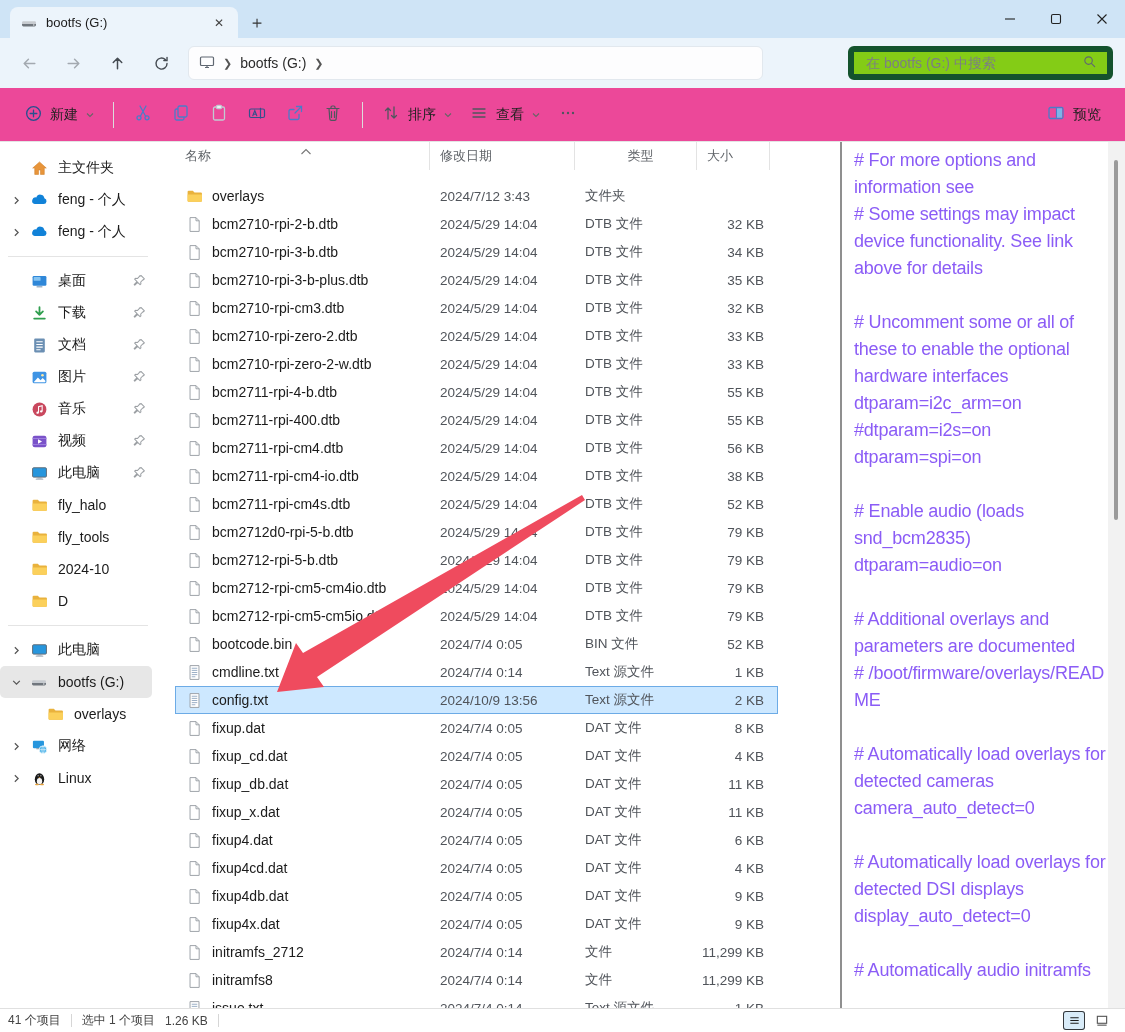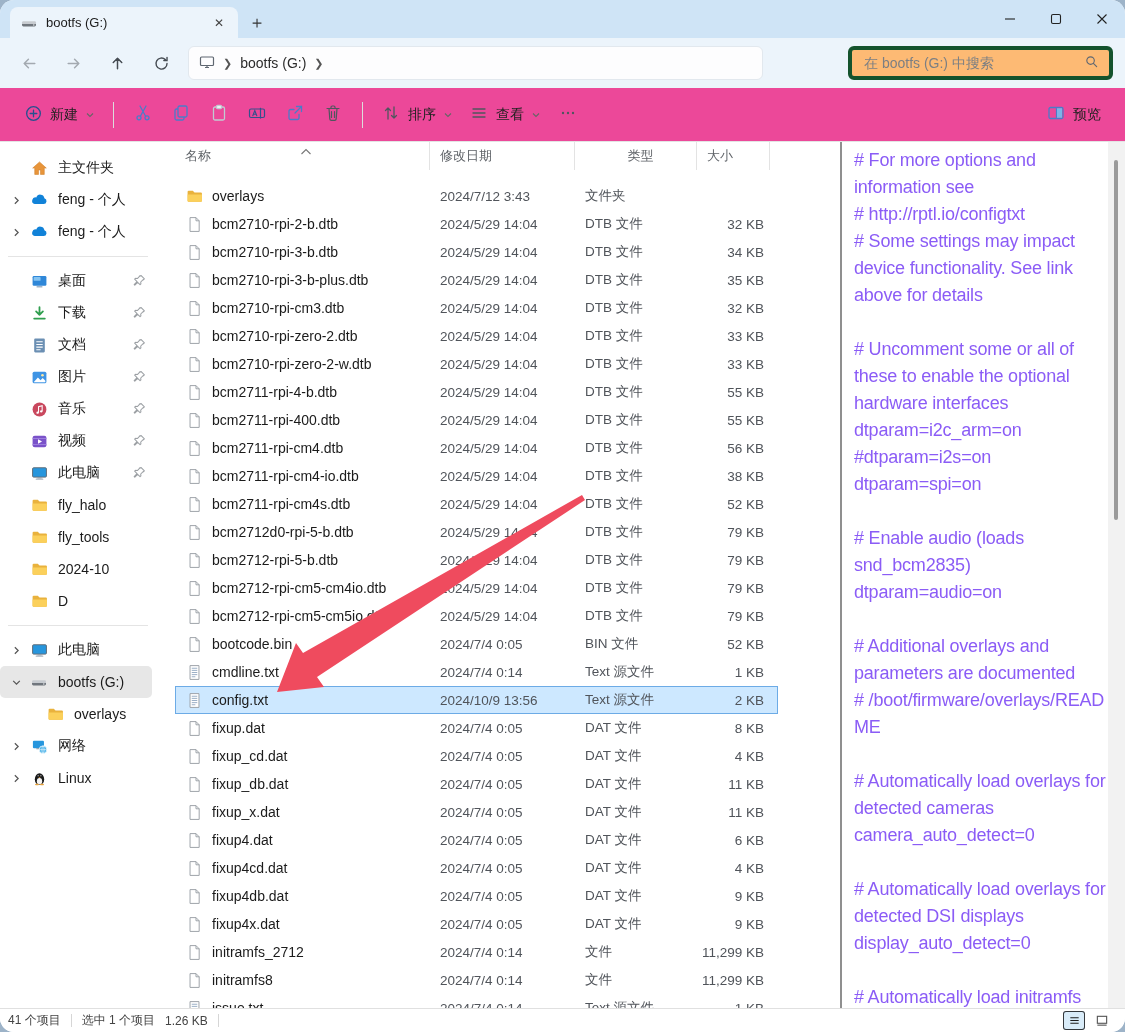--- a/index.html
+++ b/index.html
@@ -1,36 +1,36 @@
 <!DOCTYPE html>
 <html><head>
 <meta charset="utf-8">
 <style>
   html,body{margin:0;padding:0;background:#9db3c8;}
   *{box-sizing:border-box;}
   .window{
     position:relative;width:1125px;height:1032px;background:#fff;overflow:hidden;
-    font-family:"Liberation Sans","DejaVu Sans",sans-serif;color:#1b1b1b;border-radius:14px;
+    font-family:"Liberation Sans","DejaVu Sans",sans-serif;color:#1b1b1b;
   }
   
   .titlebar{position:absolute;top:0;left:0;right:0;height:38px;background:#cfe4f6;display:flex;align-items:flex-end;}
   .tab{margin-left:10px;height:31px;width:228px;background:#ecf4fb;border-radius:8px 8px 0 0;
        display:flex;align-items:center;padding:0 10px;gap:8px;font-size:13px;}
   .tab-title{flex:1;white-space:nowrap;overflow:hidden;}
   .tab-close{width:18px;height:18px;display:flex;align-items:center;justify-content:center;color:#444;font-size:12px;border-radius:4px;}
   .newtab{width:30px;height:30px;display:flex;align-items:center;justify-content:center;font-size:17px;color:#333;margin-bottom:1px;margin-left:4px;}
   .winctrls{margin-left:auto;display:flex;height:38px;align-self:flex-start;}
   .winbtn{width:46px;height:38px;display:flex;align-items:center;justify-content:center;color:#222;}
   
   .navbar{position:absolute;top:38px;left:0;right:0;height:50px;background:#ecf4fb;display:flex;align-items:center;padding:0 12px;}
   .navbtn{width:34px;height:34px;display:flex;align-items:center;justify-content:center;margin-right:10px;border-radius:5px;}
   .addressbar{width:575px;height:34px;background:#fdfdfe;border:1px solid #e2e8ee;border-radius:6px;
               display:flex;align-items:center;padding:0 10px;gap:8px;font-size:14px;color:#2b2b2b;}
   .crumb-sep{color:#555;font-size:11px;}
-  .searchbox{margin-left:auto;width:265px;height:34px;background:#fdba74;border:4px solid #14532d;border-radius:6px;
+  .searchbox{margin-left:auto;width:265px;height:34px;background:#84cc16;border:6px solid #14532d;border-radius:6px;
              display:flex;align-items:center;padding:0 10px;}
   .searchbox input{border:none;outline:none;background:transparent;flex:1;font-size:14px;color:#333;
                    font-family:"Liberation Sans","DejaVu Sans",sans-serif;}
   .searchbox input::placeholder{color:#7c7f83;}
   
   .toolbar{position:absolute;top:88px;left:0;right:0;height:54px;background:#ec4899;border-bottom:1px solid #e4e4e4;
            display:flex;align-items:center;padding:0 16px;font-size:14px;color:#222;}
   .tbgroup{display:flex;align-items:center;gap:7px;padding:6px 8px;border-radius:5px;}
   .tbicon{width:38px;height:38px;display:flex;align-items:center;justify-content:center;border-radius:5px;}
   .tbsep{width:1px;height:26px;background:#dcdcdc;margin:0 10px;}
@@ -940,41 +940,40 @@
               <div class="c-type">Text 源文件</div>
               <div class="c-size">1 KB</div>
             </div>
           </div>
       </div>
     </div>
 
     <div class="preview">
       <div class="ptext" id="plines">
           <div class="pline"># For more options and information see</div>
-          <div class="pline"># http://rptl.io/configtxt</div>
           <div class="pline"># Some settings may impact device functionality. See link above for details</div>
           <div class="pline"></div>
           <div class="pline"># Uncomment some or all of these to enable the optional hardware interfaces</div>
           <div class="pline">dtparam=i2c_arm=on</div>
           <div class="pline">#dtparam=i2s=on</div>
           <div class="pline">dtparam=spi=on</div>
           <div class="pline"></div>
           <div class="pline"># Enable audio (loads snd_bcm2835)</div>
           <div class="pline">dtparam=audio=on</div>
           <div class="pline"></div>
           <div class="pline"># Additional overlays and parameters are documented</div>
           <div class="pline brk"># /boot/firmware/overlays/README</div>
           <div class="pline"></div>
           <div class="pline"># Automatically load overlays for detected cameras</div>
           <div class="pline">camera_auto_detect=0</div>
           <div class="pline"></div>
           <div class="pline"># Automatically load overlays for detected DSI displays</div>
           <div class="pline">display_auto_detect=0</div>
           <div class="pline"></div>
-          <div class="pline"># Automatically load initramfs</div>
+          <div class="pline"># Automatically audio initramfs</div>
         </div>
       <div class="pscroll">
         <div class="pthumb"></div>
       </div>
     </div>
   </div>
 
   <div class="statusbar">
     <span>41 个项目</span>
     <span class="st-sep"></span>

